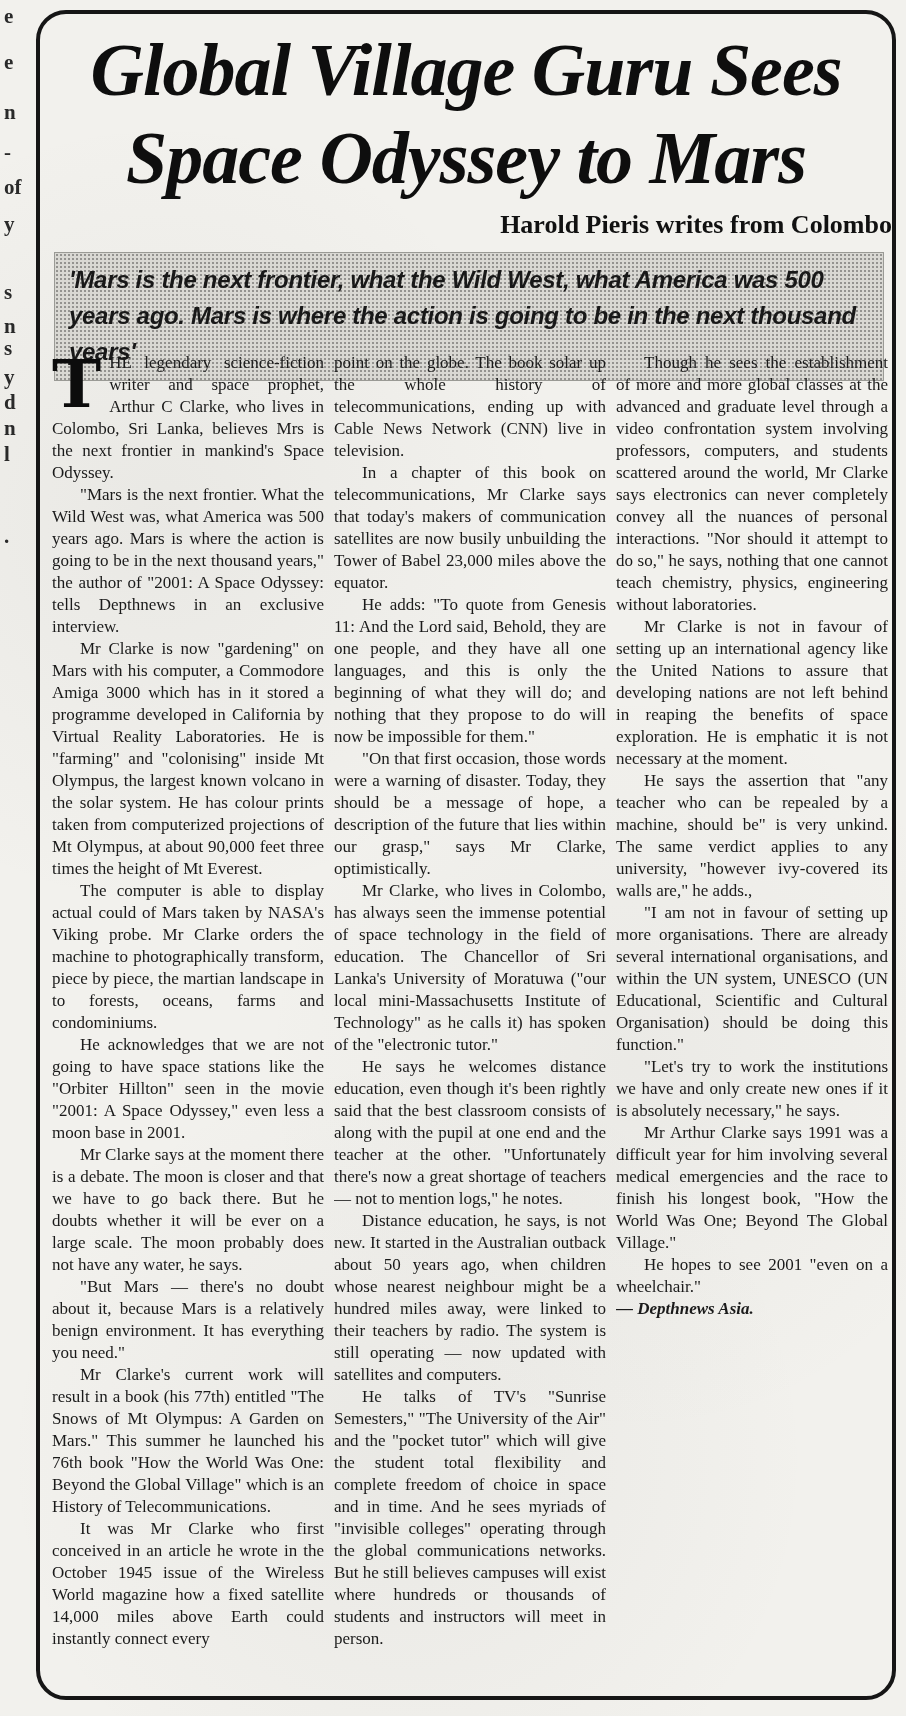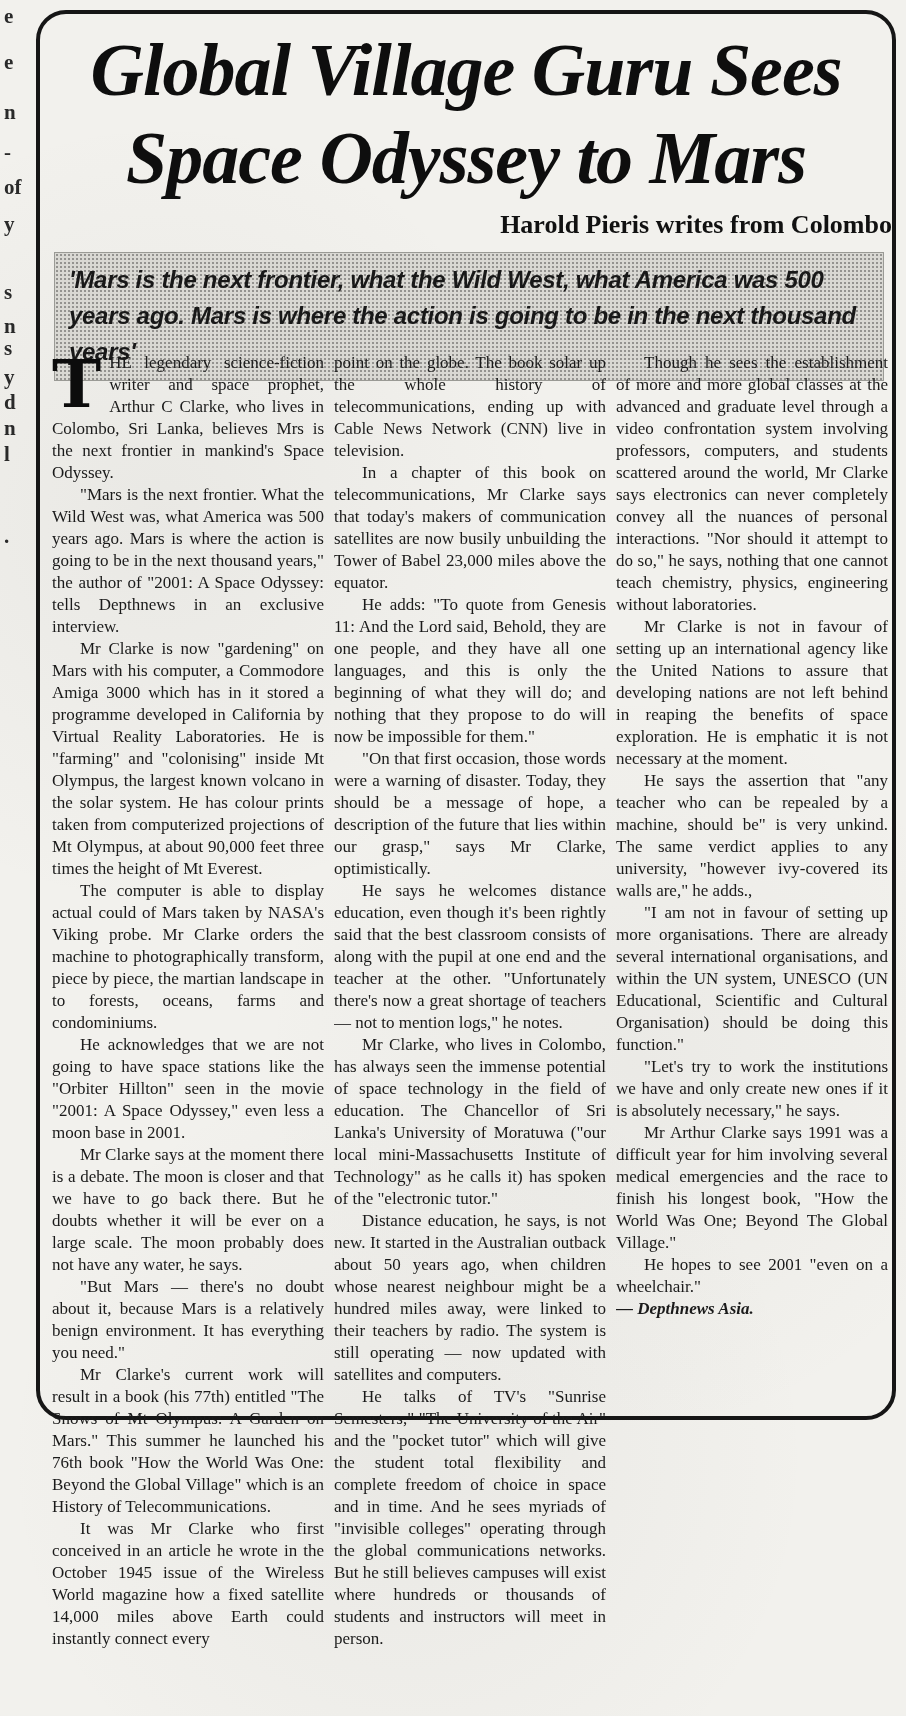--- a/index.html
+++ b/index.html
@@ -16,21 +16,21 @@
     color:#1b1b1b;
   }
   
   .margin-strip{position:absolute;left:0;top:0;width:34px;height:100%;}
   .margin-strip span{
     position:absolute;left:4px;
     font:700 21px "Liberation Serif","DejaVu Serif",serif;color:#2a2a2a;
   }
   
   .article-box{
-    position:absolute;left:36px;top:10px;width:860px;height:1410px;
+    position:absolute;left:36px;top:10px;width:860px;height:1690px;
     border:4px solid #161616;border-radius:30px;box-sizing:border-box;
   }
   .headline{
     position:absolute;top:12px;left:0;right:0;margin:0;
     text-align:center;
     font-family:"Liberation Serif","DejaVu Serif",serif;
     font-style:italic;font-weight:700;
     font-size:74px;line-height:88px;letter-spacing:-1px;
     color:#0e0e0e;
   }
@@ -127,22 +127,22 @@
         <p>"But Mars — there's no doubt about it, because Mars is a relatively benign environment. It has everything you need."</p>
         <p>Mr Clarke's current work will result in a book (his 77th) entitled "The Snows of Mt Olympus: A Garden on Mars." This summer he launched his 76th book "How the World Was One: Beyond the Global Village" which is an History of Telecommunications.</p>
         <p>It was Mr Clarke who first conceived in an article he wrote in the October 1945 issue of the Wireless World magazine how a fixed satellite 14,000 miles above Earth could instantly connect every</p>
       </div>
 
       <div class="col">
         <p class="no-indent">point on the globe. The book solar up the whole history of telecommunications, ending up with Cable News Network (CNN) live in television.</p>
         <p>In a chapter of this book on telecommunications, Mr Clarke says that today's makers of communication satellites are now busily unbuilding the Tower of Babel 23,000 miles above the equator.</p>
         <p>He adds: "To quote from Genesis 11: And the Lord said, Behold, they are one people, and they have all one languages, and this is only the beginning of what they will do; and nothing that they propose to do will now be impossible for them."</p>
         <p>"On that first occasion, those words were a warning of disaster. Today, they should be a message of hope, a description of the future that lies within our grasp," says Mr Clarke, optimistically.</p>
+        <p>Mr Clarke, who lives in Colombo, has always seen the immense potential of space technology in the field of education. The Chancellor of Sri Lanka's University of Moratuwa ("our local mini-Massachusetts Institute of Technology" as he calls it) has spoken of the "electronic tutor."</p>
         <p>He says he welcomes distance education, even though it's been rightly said that the best classroom consists of along with the pupil at one end and the teacher at the other. "Unfortunately there's now a great shortage of teachers — not to mention logs," he notes.</p>
-        <p>Mr Clarke, who lives in Colombo, has always seen the immense potential of space technology in the field of education. The Chancellor of Sri Lanka's University of Moratuwa ("our local mini-Massachusetts Institute of Technology" as he calls it) has spoken of the "electronic tutor."</p>
         <p>Distance education, he says, is not new. It started in the Australian outback about 50 years ago, when children whose nearest neighbour might be a hundred miles away, were linked to their teachers by radio. The system is still operating — now updated with satellites and computers.</p>
         <p>He talks of TV's "Sunrise Semesters," "The University of the Air" and the "pocket tutor" which will give the student total flexibility and complete freedom of choice in space and in time. And he sees myriads of "invisible colleges" operating through the global communications networks. But he still believes campuses will exist where hundreds or thousands of students and instructors will meet in person.</p>
       </div>
 
       <div class="col">
         <p>Though he sees the establishment of more and more global classes at the advanced and graduate level through a video confrontation system involving professors, computers, and students scattered around the world, Mr Clarke says electronics can never completely convey all the nuances of personal interactions. "Nor should it attempt to do so," he says, nothing that one cannot teach chemistry, physics, engineering without laboratories.</p>
         <p>Mr Clarke is not in favour of setting up an international agency like the United Nations to assure that developing nations are not left behind in reaping the benefits of space exploration. He is emphatic it is not necessary at the moment.</p>
         <p>He says the assertion that "any teacher who can be repealed by a machine, should be" is very unkind. The same verdict applies to any university, "however ivy-covered its walls are," he adds.,</p>
         <p>"I am not in favour of setting up more organisations. There are already several international organisations, and within the UN system, UNESCO (UN Educational, Scientific and Cultural Organisation) should be doing this function."</p>
         <p>"Let's try to work the institutions we have and only create new ones if it is absolutely necessary," he says.</p>

